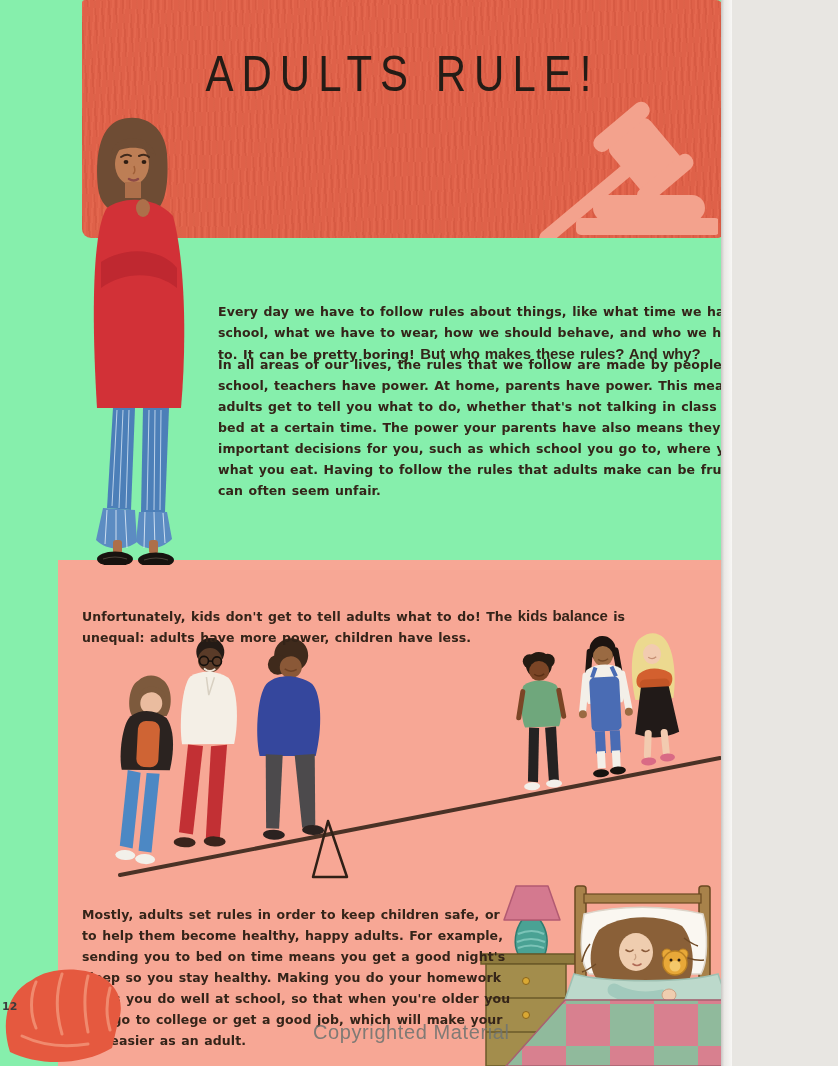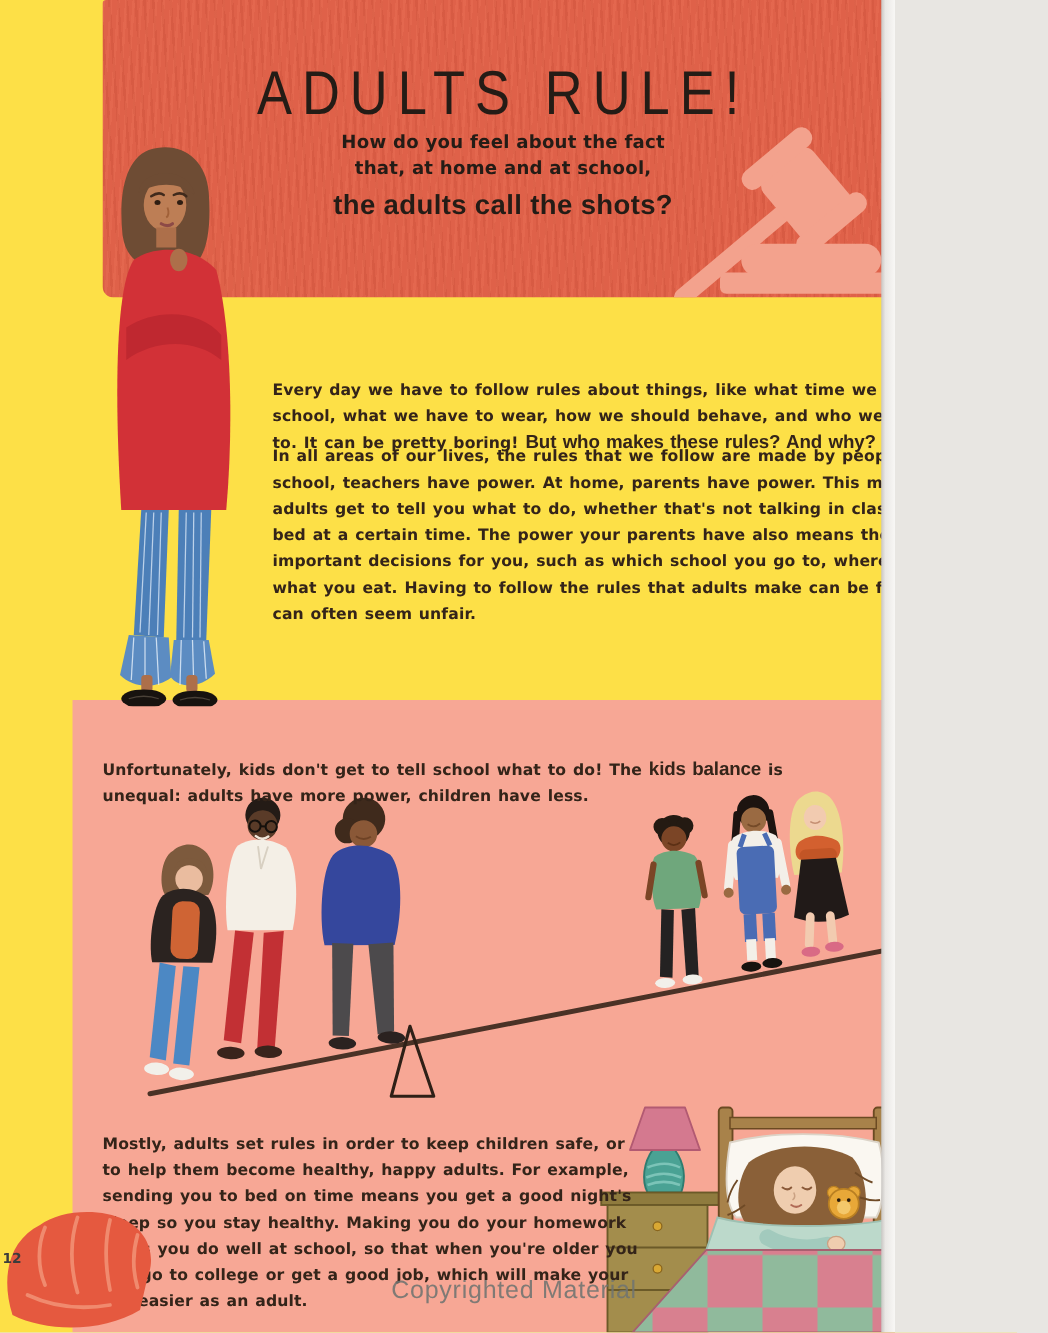--- a/index.html
+++ b/index.html
@@ -1,19 +1,20 @@
 <!DOCTYPE html>
 <html><head>
 <meta charset="utf-8">
 <style>
   html,body { margin:0; padding:0; background:#e8e6e2; }
   .page {
     position:relative; width:716px; height:1066px; overflow:hidden;
-    background:#fde047;
+    background:#86efac;
     font-family:"DejaVu Sans", sans-serif;
+    padding-left:16px;
   }
   
   .lower-panel { position:absolute; left:58px; top:560px; width:695px; height:506px;
     background:#f7a795; z-index:0; }
   
   .page-edge { position:absolute; right:0; top:0; width:11px; height:100%;
     background:linear-gradient(to right,#c9c6c3 0,#eae8e5 30%,#f8f7f5 100%); z-index:9; }
 
   
   .banner { position:absolute; left:82px; top:0; width:641px; height:238px; z-index:1;
@@ -55,25 +56,20 @@
 </style>
 </head>
 <body>
 
 <div class="page">
 
   <div class="lower-panel"></div>
 
   <div class="banner">
     <div class="banner-title">ADULTS RULE!</div>
-    <div class="banner-sub">
-      <span>How do you feel about the fact</span><br>
-      <span>that, at home and at school,</span>
-      <span class="banner-sub-strong">the adults call the shots?</span>
-    </div>
     <div class="gavel-wrap">
       <svg width="200" height="146" viewBox="0 0 200 146">
         <g fill="#f3a28d">
           <g transform="rotate(-40 120 70)">
             <rect x="-6" y="62" width="122" height="14" rx="7"></rect>
             <rect x="104" y="38" width="52" height="66" rx="9"></rect>
             <rect x="96" y="24" width="68" height="17" rx="8"></rect>
             <rect x="96" y="92" width="68" height="17" rx="8"></rect>
           </g>
           <rect x="75" y="103" width="112" height="26" rx="13"></rect>
@@ -126,21 +122,21 @@
       <ellipse cx="73" cy="450" rx="18" ry="7.5" fill="#17130f"></ellipse>
       <path d="M20,449 q12,-4 24,0" stroke="#4a4238" stroke-width="1" fill="none"></path>
       <path d="M61,450 q12,-4 24,0" stroke="#4a4238" stroke-width="1" fill="none"></path>
     </svg>
   </div>
 
   <p class="body-text para1"><span>Every day we have to follow rules about things, like what time we have to be at school, what we have to wear, how we should behave, and who we have to listen to. It can be pretty boring! </span><span class="marker">But who makes these rules? And why?</span></p>
 
   <p class="body-text para2">In all areas of our lives, the rules that we follow are made by people with power. In school, teachers have power. At home, parents have power. This means these adults get to tell you what to do, whether that's not talking in class or going to bed at a certain time. The power your parents have also means they get to make important decisions for you, such as which school you go to, where you live, and what you eat. Having to follow the rules that adults make can be frustrating, and can often seem unfair.</p>
 
-  <p class="body-text balance"><span>Unfortunately, kids don't get to tell school what to do! The </span><span class="marker">kids balance</span><span> is unequal: adults have more power, children have less.</span></p>
+  <p class="body-text balance"><span>Unfortunately, kids don't get to tell adults what to do! The </span><span class="marker">kids balance</span><span> is unequal: adults have more power, children have less.</span></p>
 
   <div class="illus seesaw-wrap">
     <svg width="690" height="265" viewBox="0 0 690 265">
 
       <line x1="45" y1="250" x2="645" y2="133" stroke="#4a3226" stroke-width="4" stroke-linecap="round"></line>
       <path d="M253,196 L272,252 L238,252 Z" fill="none" stroke="#2f2017" stroke-width="2.5" stroke-linejoin="round"></path>
 
       <g transform="rotate(3 70 160)">
         <path d="M58,56 C48,62 48,86 54,92 L88,90 C94,80 92,60 82,54 C74,48 64,50 58,56 Z" fill="#7d5a3d"></path>
         <circle cx="72" cy="78" r="11" fill="#eabc9f"></circle>

